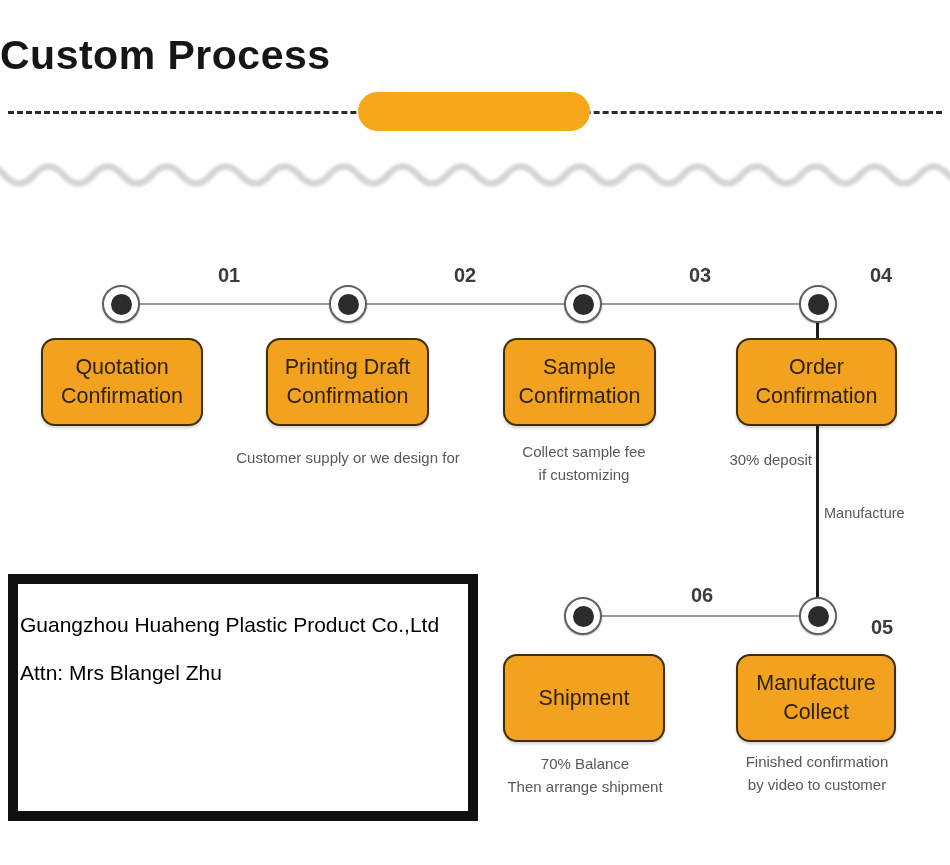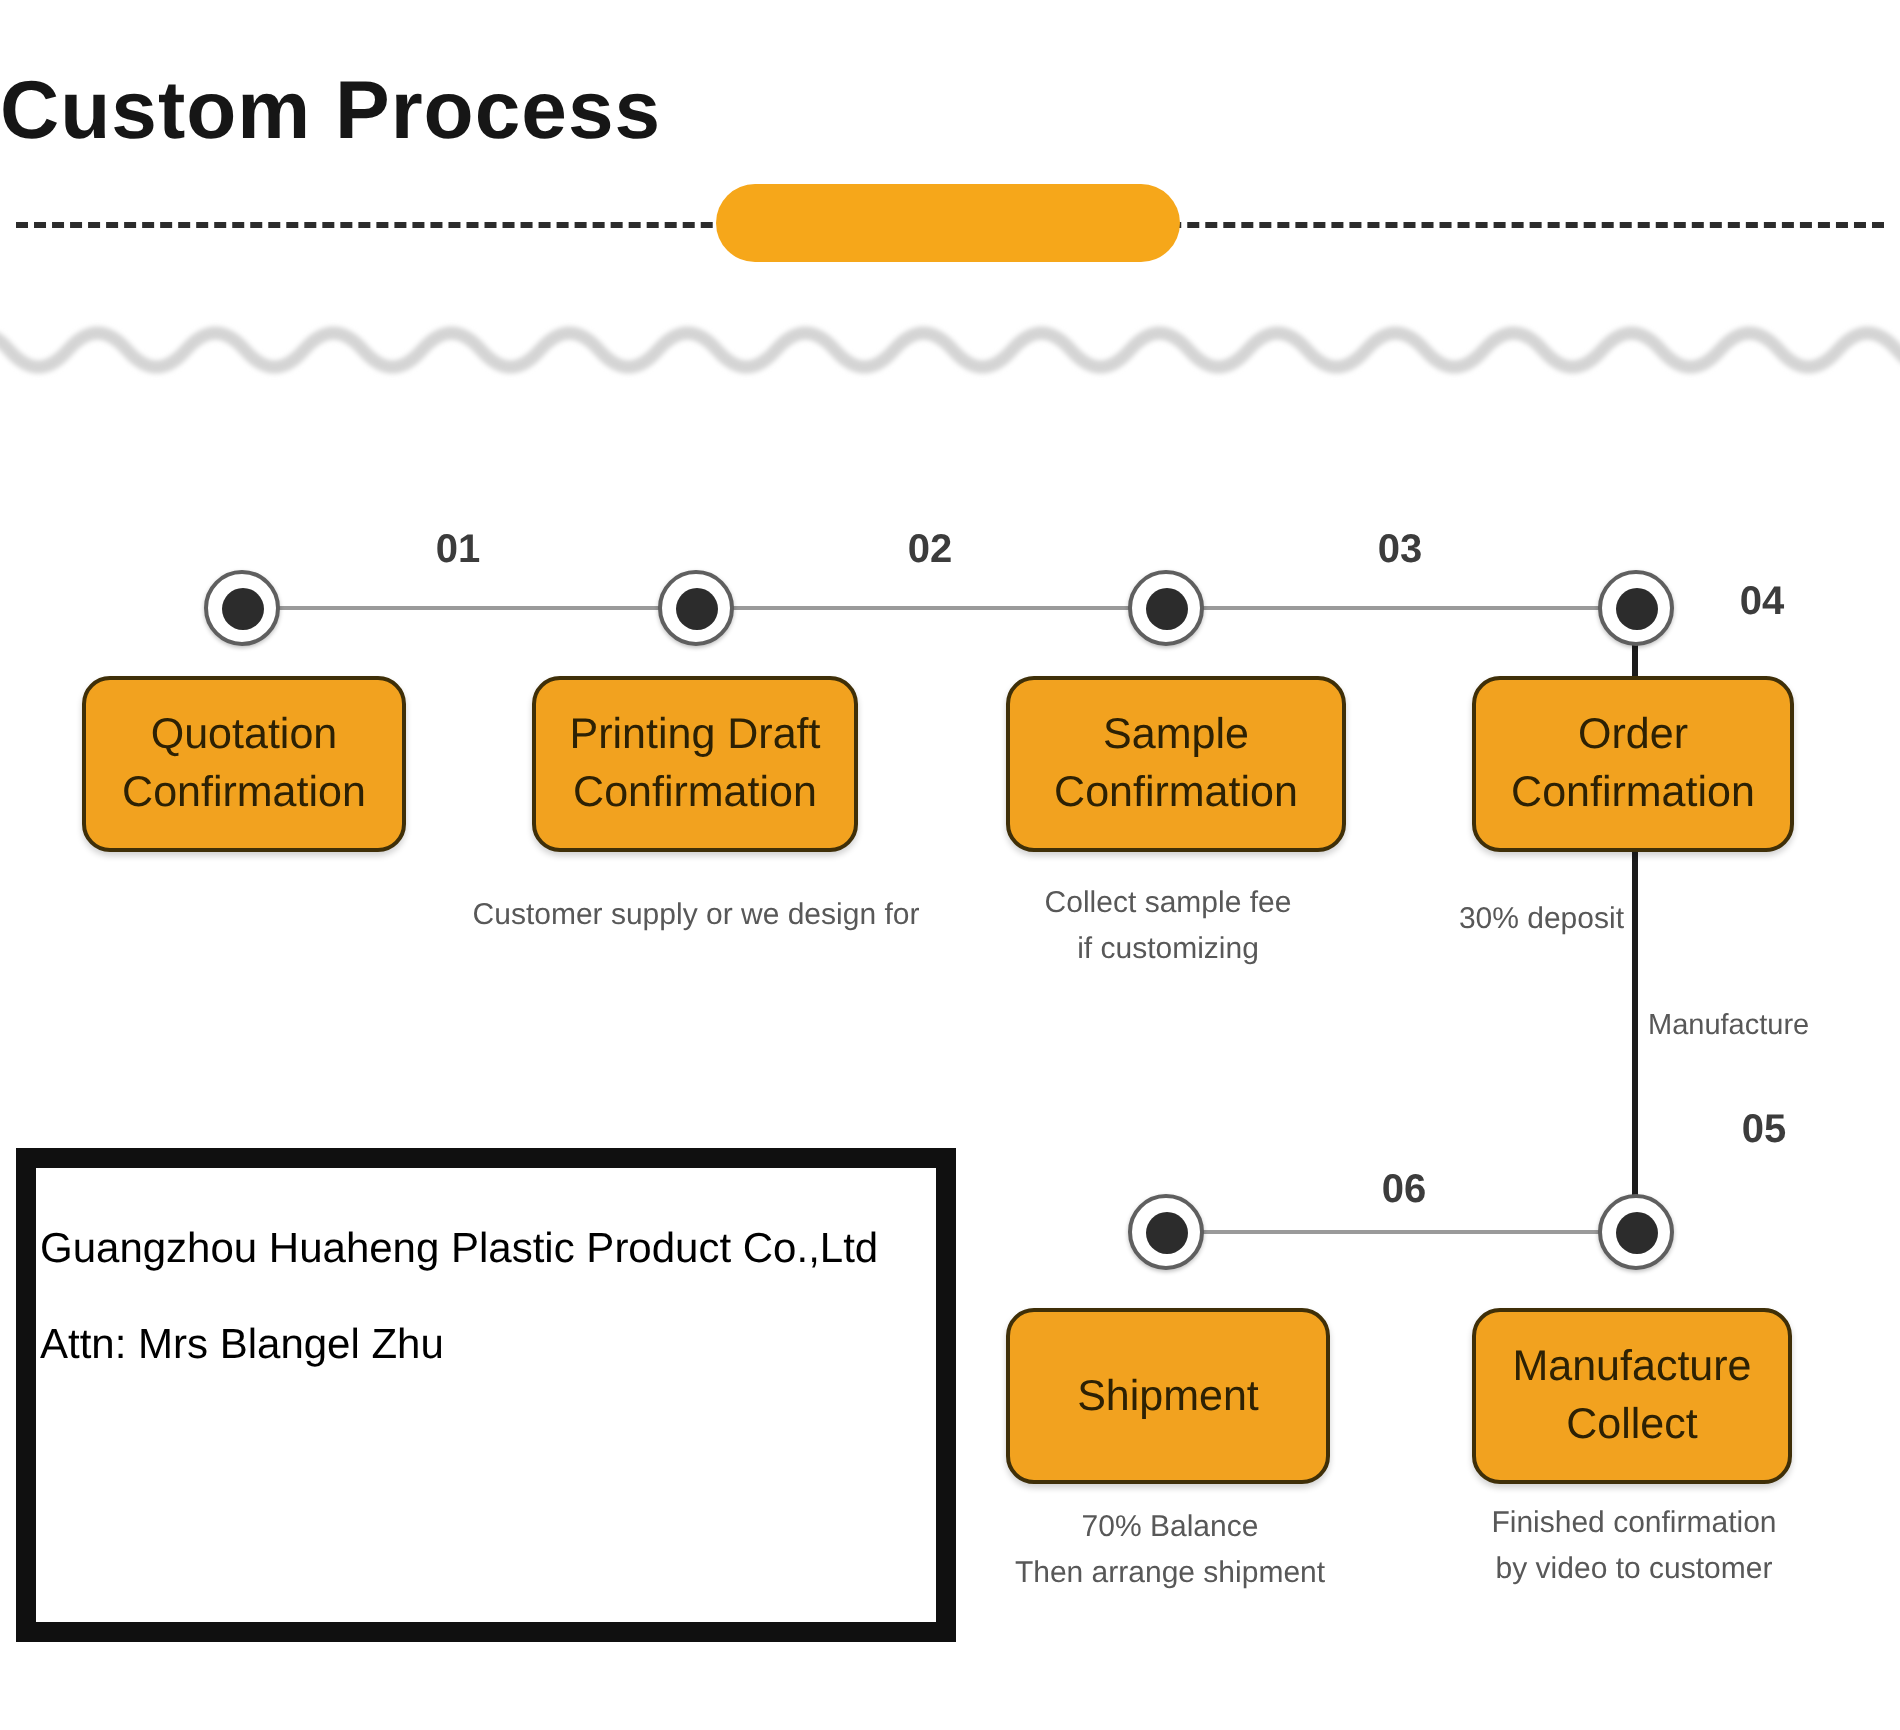--- a/index.html
+++ b/index.html
@@ -78,31 +78,31 @@
   <div class="abs node" style="left:564px;top:285px;">
       <div class="dot"></div>
     </div>
   <div class="abs node" style="left:799px;top:285px;">
       <div class="dot"></div>
     </div>
 
   <div class="abs stepnum" style="left:199px;top:264px;">01</div>
   <div class="abs stepnum" style="left:435px;top:264px;">02</div>
   <div class="abs stepnum" style="left:670px;top:264px;">03</div>
-  <div class="abs stepnum" style="left:851px;top:264px;margin-top:26px;">04</div>
+  <div class="abs stepnum" style="left:851px;top:264px;">04</div>
 
   <div class="abs pbox row1" style="left:41px;width:162px;">
     <div>Quotation</div>
     <div>Confirmation</div>
   </div>
   <div class="abs pbox row1" style="left:266px;width:163px;">
     <div>Printing Draft</div>
     <div>Confirmation</div>
   </div>
-  <div class="abs pbox row1" style="left:503px;width:170px;">
+  <div class="abs pbox row1" style="left:503px;width:153px;">
     <div>Sample</div>
     <div>Confirmation</div>
   </div>
   <div class="abs pbox row1" style="left:736px;width:161px;">
     <div>Order</div>
     <div>Confirmation</div>
   </div>
 
   <div class="abs note" style="left:198px;top:447px;width:300px;">Customer supply or we design for</div>
   <div class="abs note" style="left:484px;top:441px;width:200px;">
@@ -115,21 +115,21 @@
 
   <div class="abs hline hline2"></div>
   <div class="abs node" style="left:564px;top:597px;">
       <div class="dot"></div>
     </div>
   <div class="abs node" style="left:799px;top:597px;">
       <div class="dot"></div>
     </div>
 
   <div class="abs stepnum" style="left:672px;top:584px;">06</div>
-  <div class="abs stepnum" style="left:852px;top:554px;">05</div>
+  <div class="abs stepnum" style="left:852px;top:616px;">05</div>
 
   <div class="abs pbox row2" style="left:503px;width:162px;">
     <div>Shipment</div>
   </div>
   <div class="abs pbox row2" style="left:736px;width:160px;">
     <div>Manufacture</div>
     <div>Collect</div>
   </div>
 
   <div class="abs note" style="left:485px;top:753px;width:200px;">

